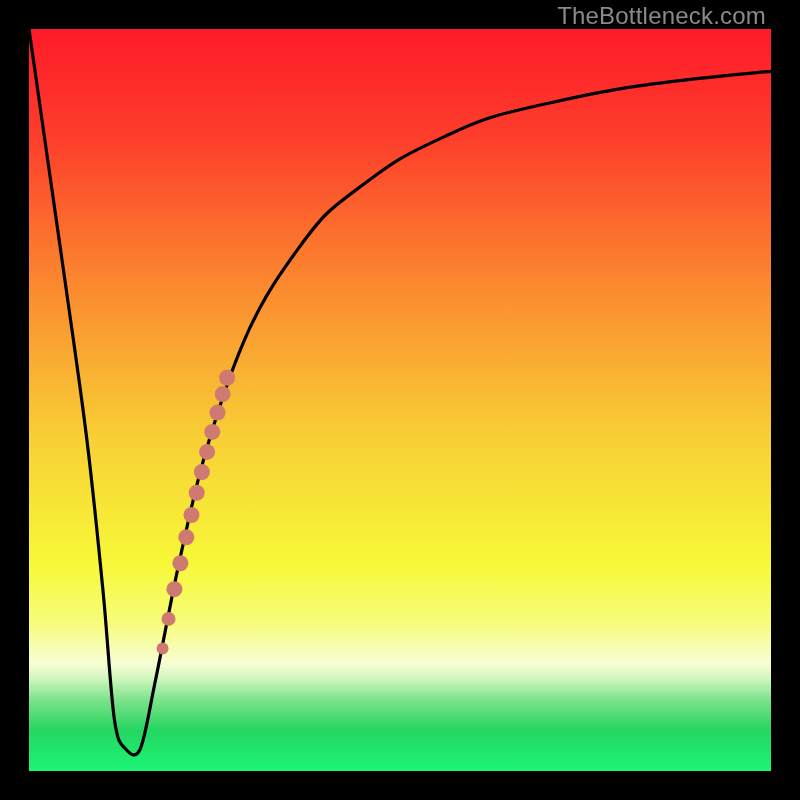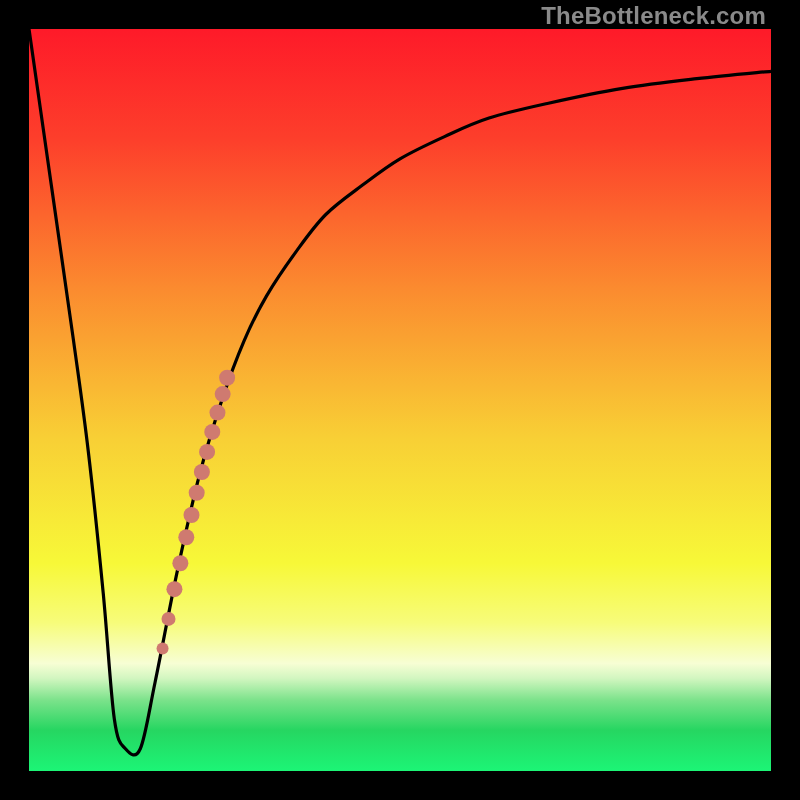--- a/index.html
+++ b/index.html
@@ -25,21 +25,21 @@
     height: 742px;
     overflow: hidden;
   }
   .watermark {
     position: absolute;
     top: 2px;
     right: 34px;
     color: #8a8a8a;
     font-size: 24px;
     letter-spacing: 0.2px;
-    font-weight: 700;
+    font-weight: 400;
   }
   svg { display: block; }
 </style>
 </head>
 <body>
 
 <div class="frame">
   <div class="watermark">TheBottleneck.com</div>
 
   <div class="plot-area">

